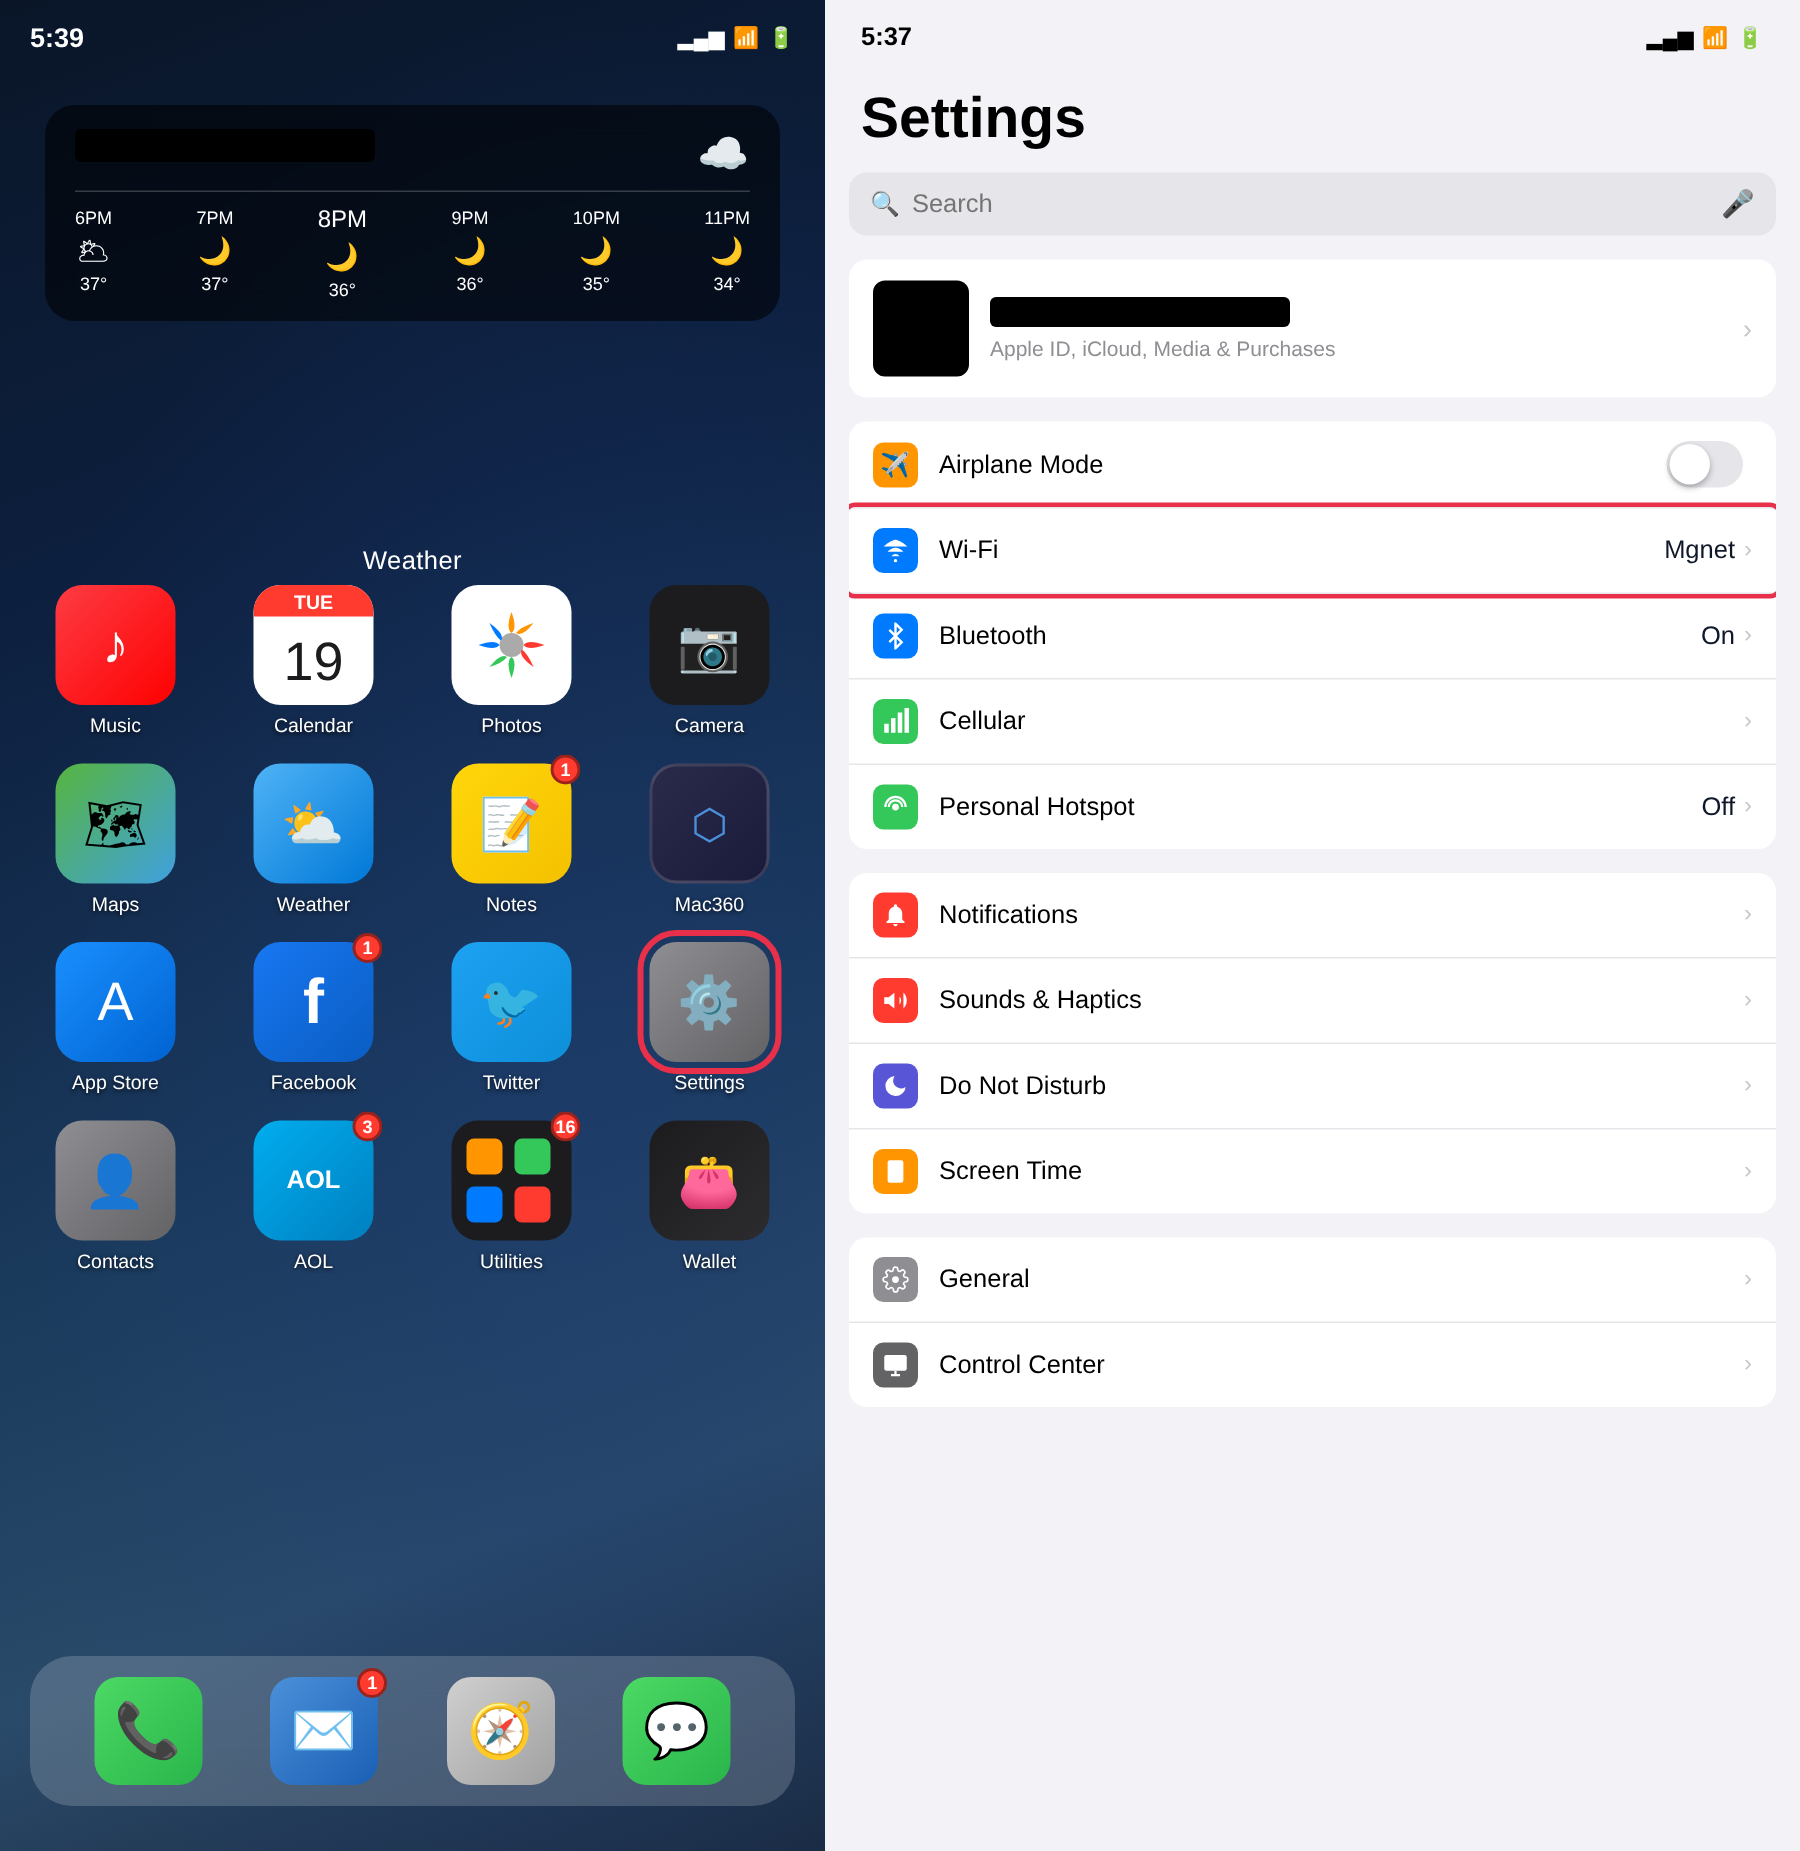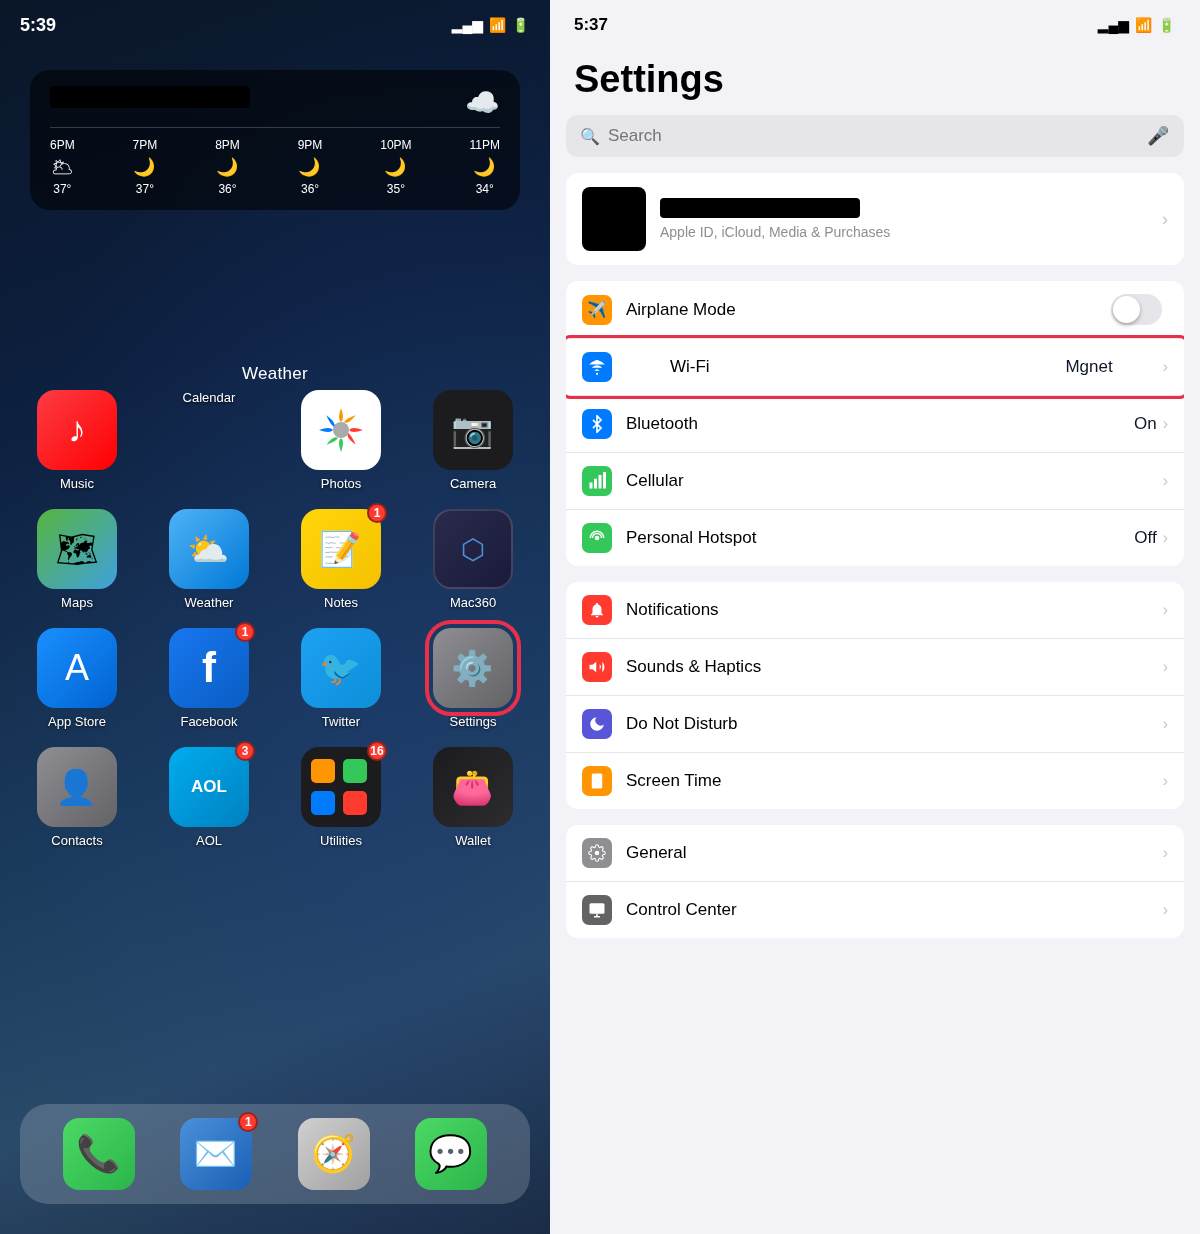--- a/index.html
+++ b/index.html
@@ -413,21 +413,20 @@
       min-height: 52px;
       position: relative;
     }
 
     .settings-row:last-child {
       border-bottom: none;
     }
 
     .settings-row.highlighted {
       position: relative;
-      gap: 44px;
     }
 
     .settings-row.highlighted::before {
       content: '';
       position: absolute;
       inset: -4px;
       border: 3px solid #e8304a;
       border-radius: 8px;
       z-index: 10;
       pointer-events: none;
@@ -518,21 +517,21 @@
         <span style="font-size:12px;">6PM</span>
         <span class="weather-hour-icon">🌥</span>
         <span style="font-size:12px;">37°</span>
       </div>
       <div class="weather-hour-item">
         <span style="font-size:12px;">7PM</span>
         <span class="weather-hour-icon">🌙</span>
         <span style="font-size:12px;">37°</span>
       </div>
       <div class="weather-hour-item">
-        <span style="font-size:12px;">8PM</span>
+        <span style="font-size:16px;">8PM</span>
         <span class="weather-hour-icon">🌙</span>
         <span style="font-size:12px;">36°</span>
       </div>
       <div class="weather-hour-item">
         <span style="font-size:12px;">9PM</span>
         <span class="weather-hour-icon">🌙</span>
         <span style="font-size:12px;">36°</span>
       </div>
       <div class="weather-hour-item">
         <span style="font-size:12px;">10PM</span>
@@ -552,20 +551,24 @@
   <div class="app-grid">
 
     <div class="app-item">
       <div class="app-icon icon-music">
         <span style="color:white; font-size:36px;">♪</span>
       </div>
       <span class="app-label">Music</span>
     </div>
 
     <div class="app-item">
+      <div class="calendar-icon">
+        <div class="cal-header">TUE</div>
+        <div class="cal-number">19</div>
+      </div>
       <span class="app-label">Calendar</span>
     </div>
 
     <div class="app-item">
       <div class="photos-icon">
         <svg width="52" height="52" viewBox="0 0 52 52">
           <circle cx="26" cy="26" r="8" fill="#aaa"></circle>
           <path d="M26 4 Q30 15 26 18 Q22 15 26 4Z" fill="#ff9500"></path>
           <path d="M48 26 Q37 30 34 26 Q37 22 48 26Z" fill="#ff3b30"></path>
           <path d="M26 48 Q22 37 26 34 Q30 37 26 48Z" fill="#34c759"></path>

